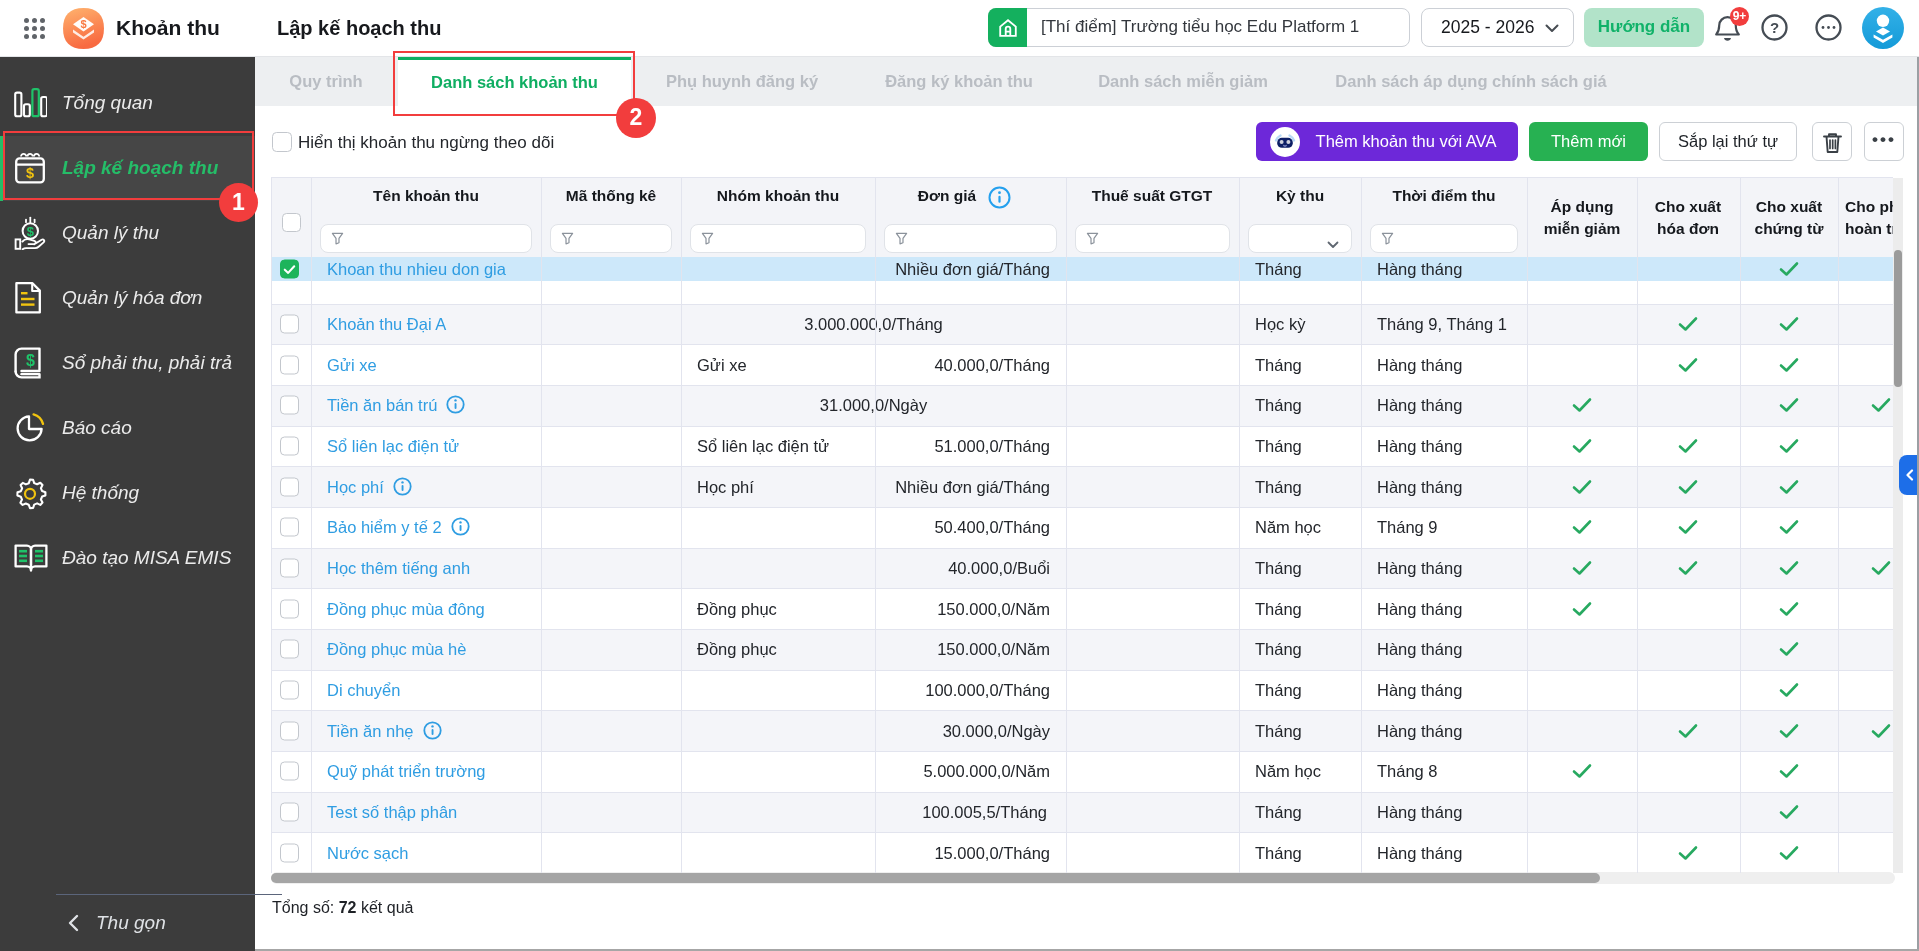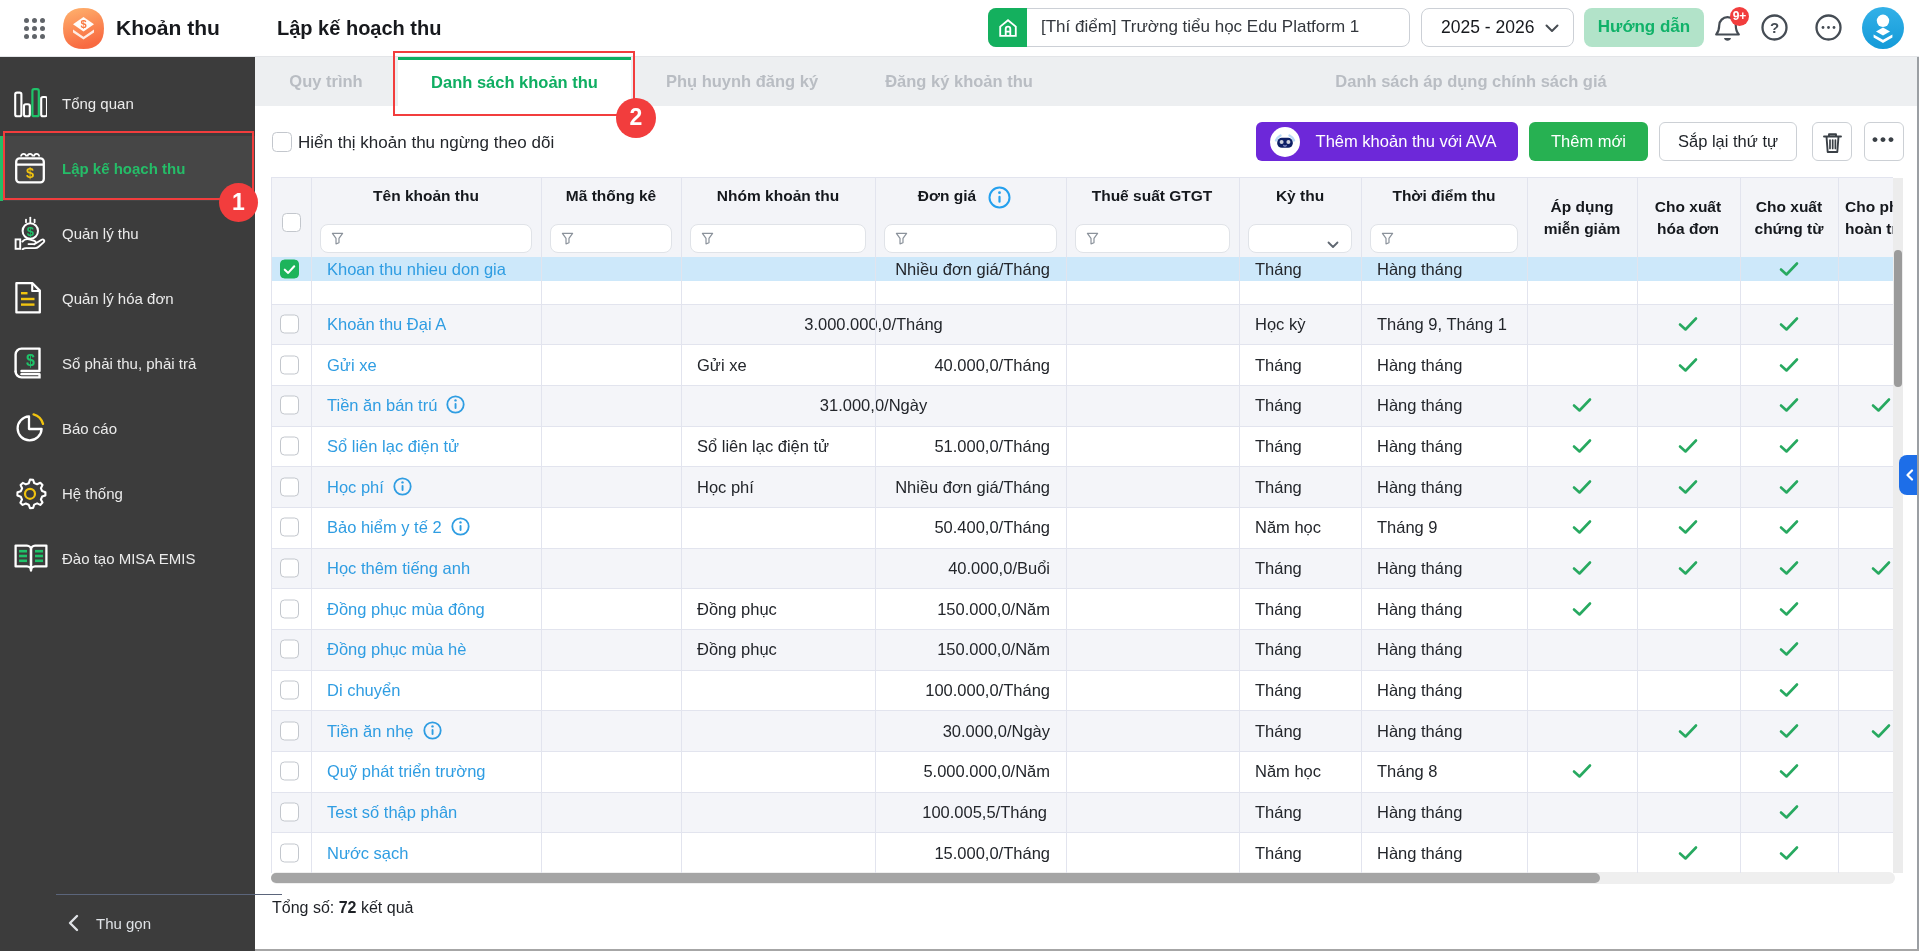--- a/index.html
+++ b/index.html
@@ -18,21 +18,21 @@
 .schoolsel .txt { position:absolute; left:52px; top:8px; font-size:17px; color:#33373d; }
 .yearsel { position:absolute; left:1421px; top:8px; width:153px; height:39px; border:1px solid #ccd0d6; border-radius:8px; background:#fff; }
 .yearsel .txt { position:absolute; left:19px; top:8px; font-size:17.5px; color:#17191d; }
 .huongdan { position:absolute; left:1584px; top:8px; width:120px; height:39px; background:#b2e3c9; border-radius:8px; color:#10b269; font-weight:bold; font-size:17px; text-align:center; line-height:38px; }
 .hicon { position:absolute; top:14px; }
 #sidebar { position:absolute; left:0; top:57px; width:255px; height:894px; background:#3c3c3c; z-index:20; }
 .sitem { position:absolute; left:0; width:255px; height:65px; }
 .sitem.active { background:#464646; border-left:3px solid #25bd68; }
 .sicon { position:absolute; left:13px; top:50%; transform:translateY(-50%); }
 .sitem.active .sicon { left:10px; }
-.slabel { position:absolute; left:62px; top:50%; transform:translateY(-50%); color:#ebebeb; font-size:15px; white-space:nowrap; }
+.slabel { position:absolute; left:62px; top:50%; transform:translateY(-50%); color:#ebebeb; font-size:19px; white-space:nowrap;font-style:italic; }
 .sitem.active .slabel { left:59px; color:#25bd68; font-weight:bold; }
 #collapse { position:absolute; left:0; top:837px; width:255px; height:57px;margin-left:43px; }
 #collapse .sep { position:absolute; left:13px; top:0; width:226px; height:1px; background:#5b657b; }
 #collapse .slabel { left:53px; color:#dfe2e6; }
 #tabbar { position:absolute; left:255px; top:57px; width:1664px; height:49px; background:#edeff1; }
 .tab { position:absolute; top:0; height:49px; transform:translateX(-50%); line-height:49px; font-size:16.5px; font-weight:bold; color:#b9bdc3; white-space:nowrap; }
 #activetab { position:absolute; left:143px; top:0; width:233px; height:49px; background:#fff; border-top:3px solid #0fae62; color:#0fae62; font-weight:bold; font-size:16.5px; text-align:center; line-height:45px; }
 .cbx { position:absolute; top:50%; transform:translateY(-50%); width:19px; height:19px; border:1.5px solid #c3c7cd; border-radius:4.5px; background:#fff; display:flex; align-items:center; justify-content:center; }
 #toolcheck { position:absolute; left:272px; top:132px; width:20px; height:20px; border:1.5px solid #c3c7cd; border-radius:4.5px; background:#fff; }
 #toollabel { position:absolute; left:298px; top:133px; font-size:17px; color:#23262b; }
@@ -238,20 +238,21 @@
   <svg style="position:absolute;left:24px;top:20px" width="12" height="18" viewBox="0 0 12 18">
           <path d="M10 2 L3 9 L10 16" fill="none" stroke="#dfe2e6" stroke-width="2.4" stroke-linecap="round" stroke-linejoin="round"></path>
         </svg>
   <span class="slabel">Thu gọn</span>
 </div>
 </div>
 <div id="tabbar">
 <div class="tab" style="left:71px">Quy trình</div>
       <div class="tab" style="left:487px">Phụ huynh đăng ký</div>
       <div class="tab" style="left:704px">Đăng ký khoản thu</div>
+      <div class="tab" style="left:928px">Danh sách miễn giảm</div>
       <div class="tab" style="left:1216px">Danh sách áp dụng chính sách giá</div>
 <div id="activetab">Danh sách khoản thu</div>
 </div>
 <div id="toolcheck"></div>
 <div id="toollabel">Hiển thị khoản thu ngừng theo dõi</div>
 <div class="btn" id="btn-ava">
   <svg style="position:absolute;left:14px;top:5px" width="30" height="30" viewBox="0 0 30 30">
     <circle cx="15" cy="15" r="15" fill="#fff"></circle>
     <path d="M6 13.5 a9.5 9.5 0 0 1 4.5 -5" fill="none" stroke="#b9d9f6" stroke-width="2.4" stroke-linecap="round"></path>
     <path d="M24 13.5 a9.5 9.5 0 0 0 -4.5 -5" fill="none" stroke="#b9d9f6" stroke-width="2.4" stroke-linecap="round"></path>

